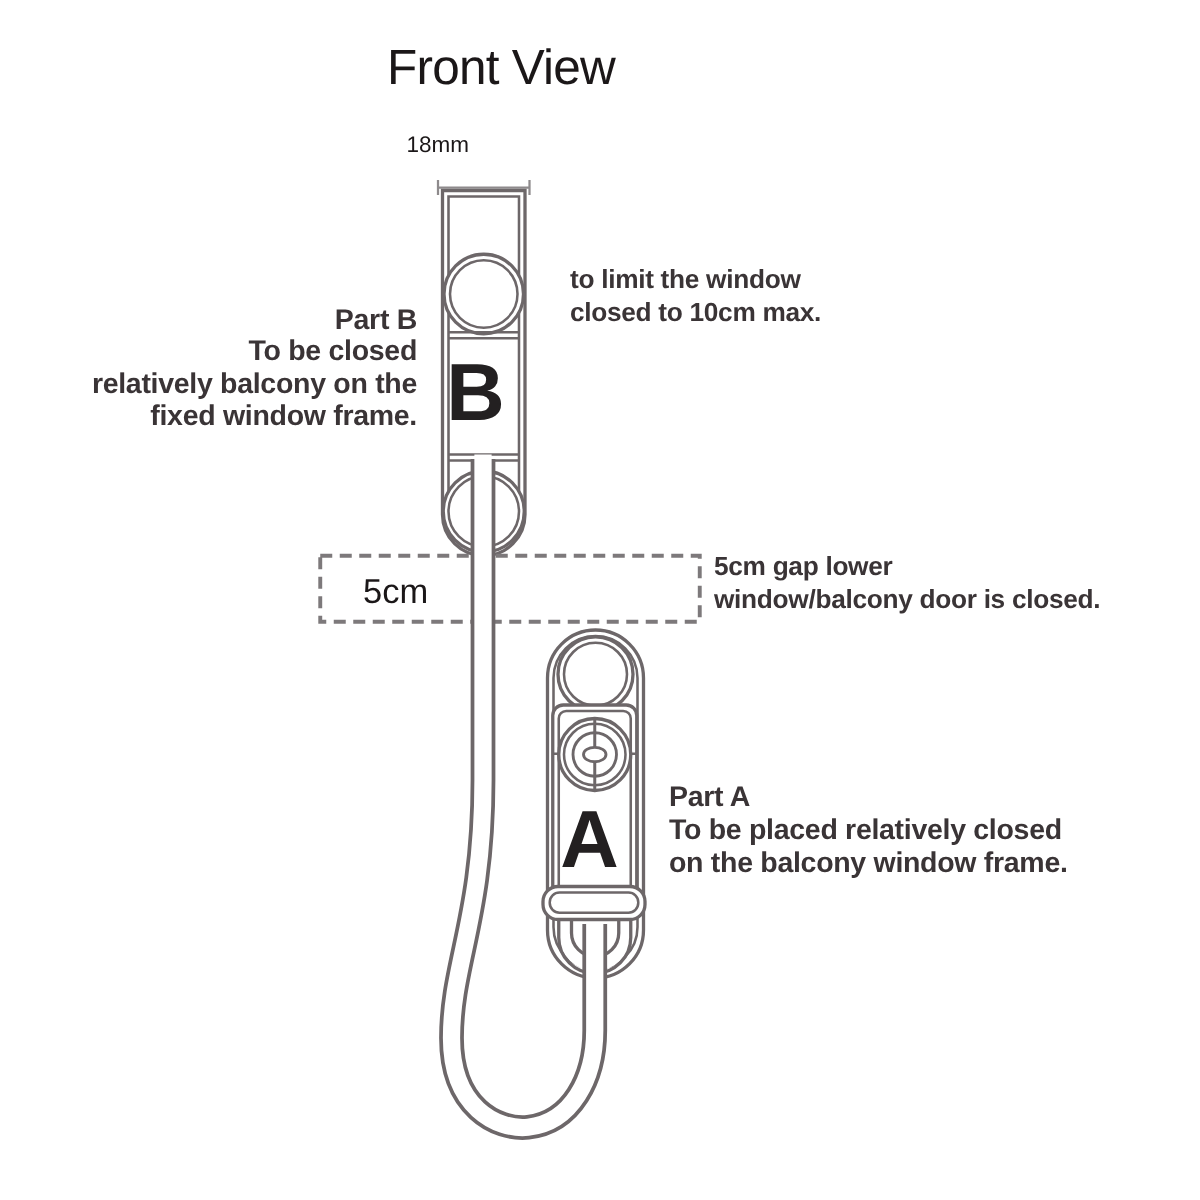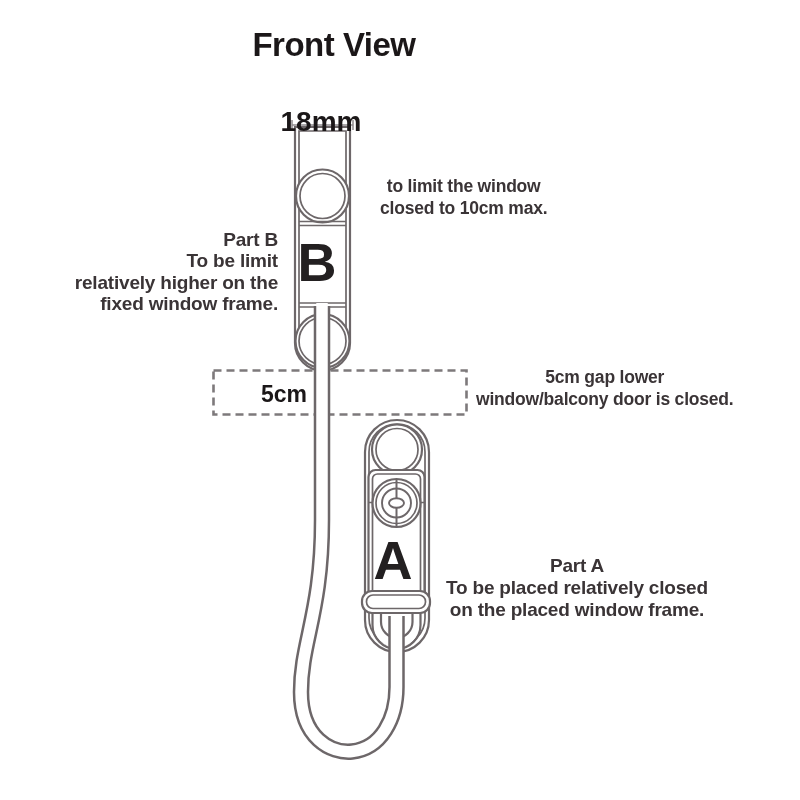--- a/index.html
+++ b/index.html
@@ -3,30 +3,30 @@
 <meta charset="utf-8">
 <style>
   html,body{margin:0;padding:0;}
   body{
     width:800px;height:800px;background:#fff;
     font-family:"Liberation Sans",sans-serif;
     -webkit-font-smoothing:antialiased;
   }
   .canvas{position:relative;width:800px;height:800px;background:var(--background,#fff);overflow:hidden;}
   .canvas svg{position:absolute;left:0;top:0;}
-  .txt{position:absolute;color:var(--text,#3a3436);white-space:nowrap;text-align:center;}
-  .heading{color:var(--title,#1b1718);font-weight:700;}
+  .txt{position:absolute;color:var(--text,#3a3436);white-space:nowrap;}
+  .heading{color:var(--title,#1b1718);font-weight:400;}
   .title{left:184px;top:26px;width:300px;text-align:center;font-size:33px;letter-spacing:-.5px;}
-  .dim-label{left:271px;top:106px;width:100px;text-align:center;font-size:28px;}
-  .gap-label{left:242px;top:381px;width:84px;text-align:center;font-size:23px;}
+  .dim-label{left:271px;top:88px;width:100px;text-align:left;font-size:15px;}
+  .gap-label{left:242px;top:381px;width:84px;text-align:left;font-size:23px;}
   .note{font-weight:600;letter-spacing:-.2px;}
   .note-limit{left:380px;top:175px;font-size:17.5px;line-height:22px;}
-  .note-b{left:28px;top:229px;width:250px;text-align:right;font-size:19px;line-height:21.4px;}
+  .note-b{left:28px;top:203px;width:250px;text-align:right;font-size:19px;line-height:21.4px;}
   .note-gap{left:476px;top:366px;font-size:17.5px;line-height:22px;}
-  .note-a{left:446px;top:521px;font-size:19px;line-height:22px;margin-top:34px;}
+  .note-a{left:446px;top:521px;font-size:19px;line-height:22px;}
   .letter{position:absolute;width:60px;text-align:center;font-size:54px;line-height:54px;font-weight:700;color:var(--letter,#232021);}
   .letter-b{left:287px;top:235px;}
   .letter-a{left:363px;top:533px;}
 </style>
 </head>
 <body>
 
 <div class="canvas">
 
   <svg width="800" height="800" viewBox="0 0 800 800">
@@ -90,35 +90,35 @@
 
   <div class="txt heading dim-label">18mm</div>
 
   <div class="txt note note-limit">
     <div>to limit the window</div>
     <div>closed to 10cm max.</div>
   </div>
 
   <div class="txt note note-b">
     <div>Part B</div>
-    <div>To be limit</div>
-    <div>relatively higher on the</div>
+    <div>To be closed</div>
+    <div>relatively balcony on the</div>
     <div>fixed window frame.</div>
   </div>
 
   <div class="txt heading gap-label">5cm</div>
 
   <div class="txt note note-gap">
     <div>5cm gap lower</div>
     <div>window/balcony door is closed.</div>
   </div>
 
   <div class="txt note note-a">
     <div>Part A</div>
     <div>To be placed relatively closed</div>
-    <div>on the placed window frame.</div>
+    <div>on the balcony window frame.</div>
   </div>
 
   <div class="letter letter-b">B</div>
 
   <div class="letter letter-a">A</div>
 
 </div>
 
 </body></html>

